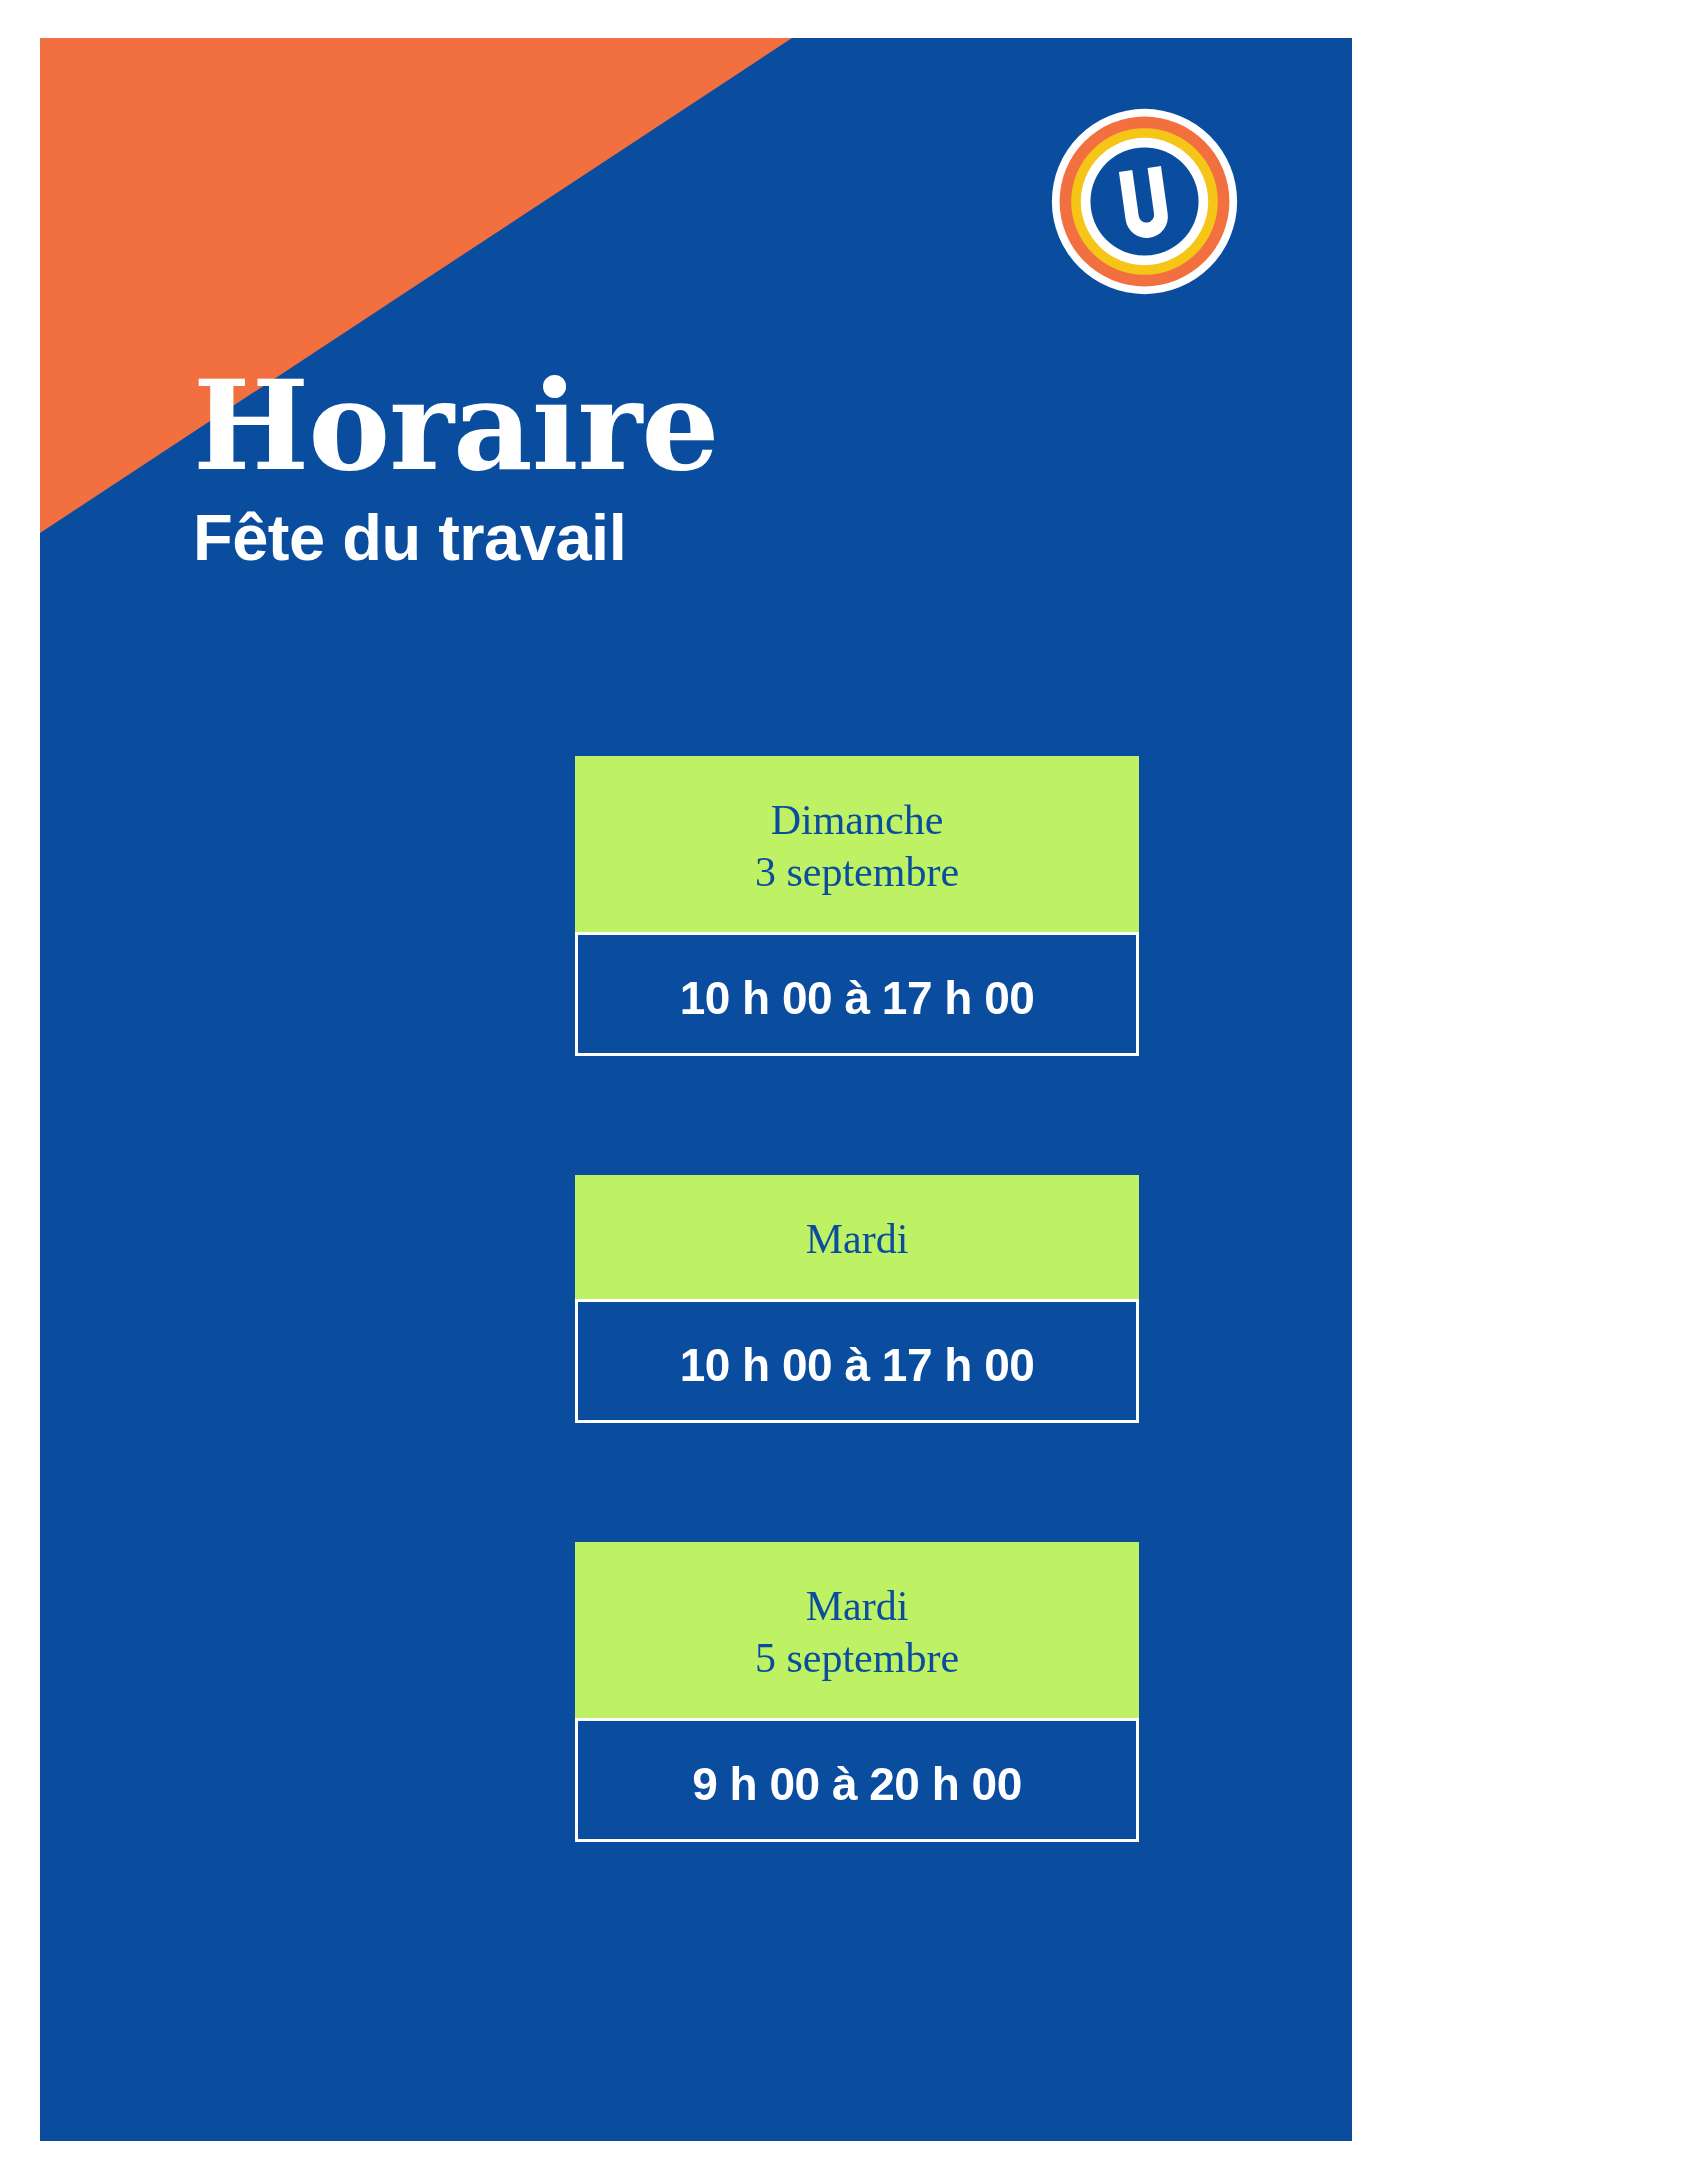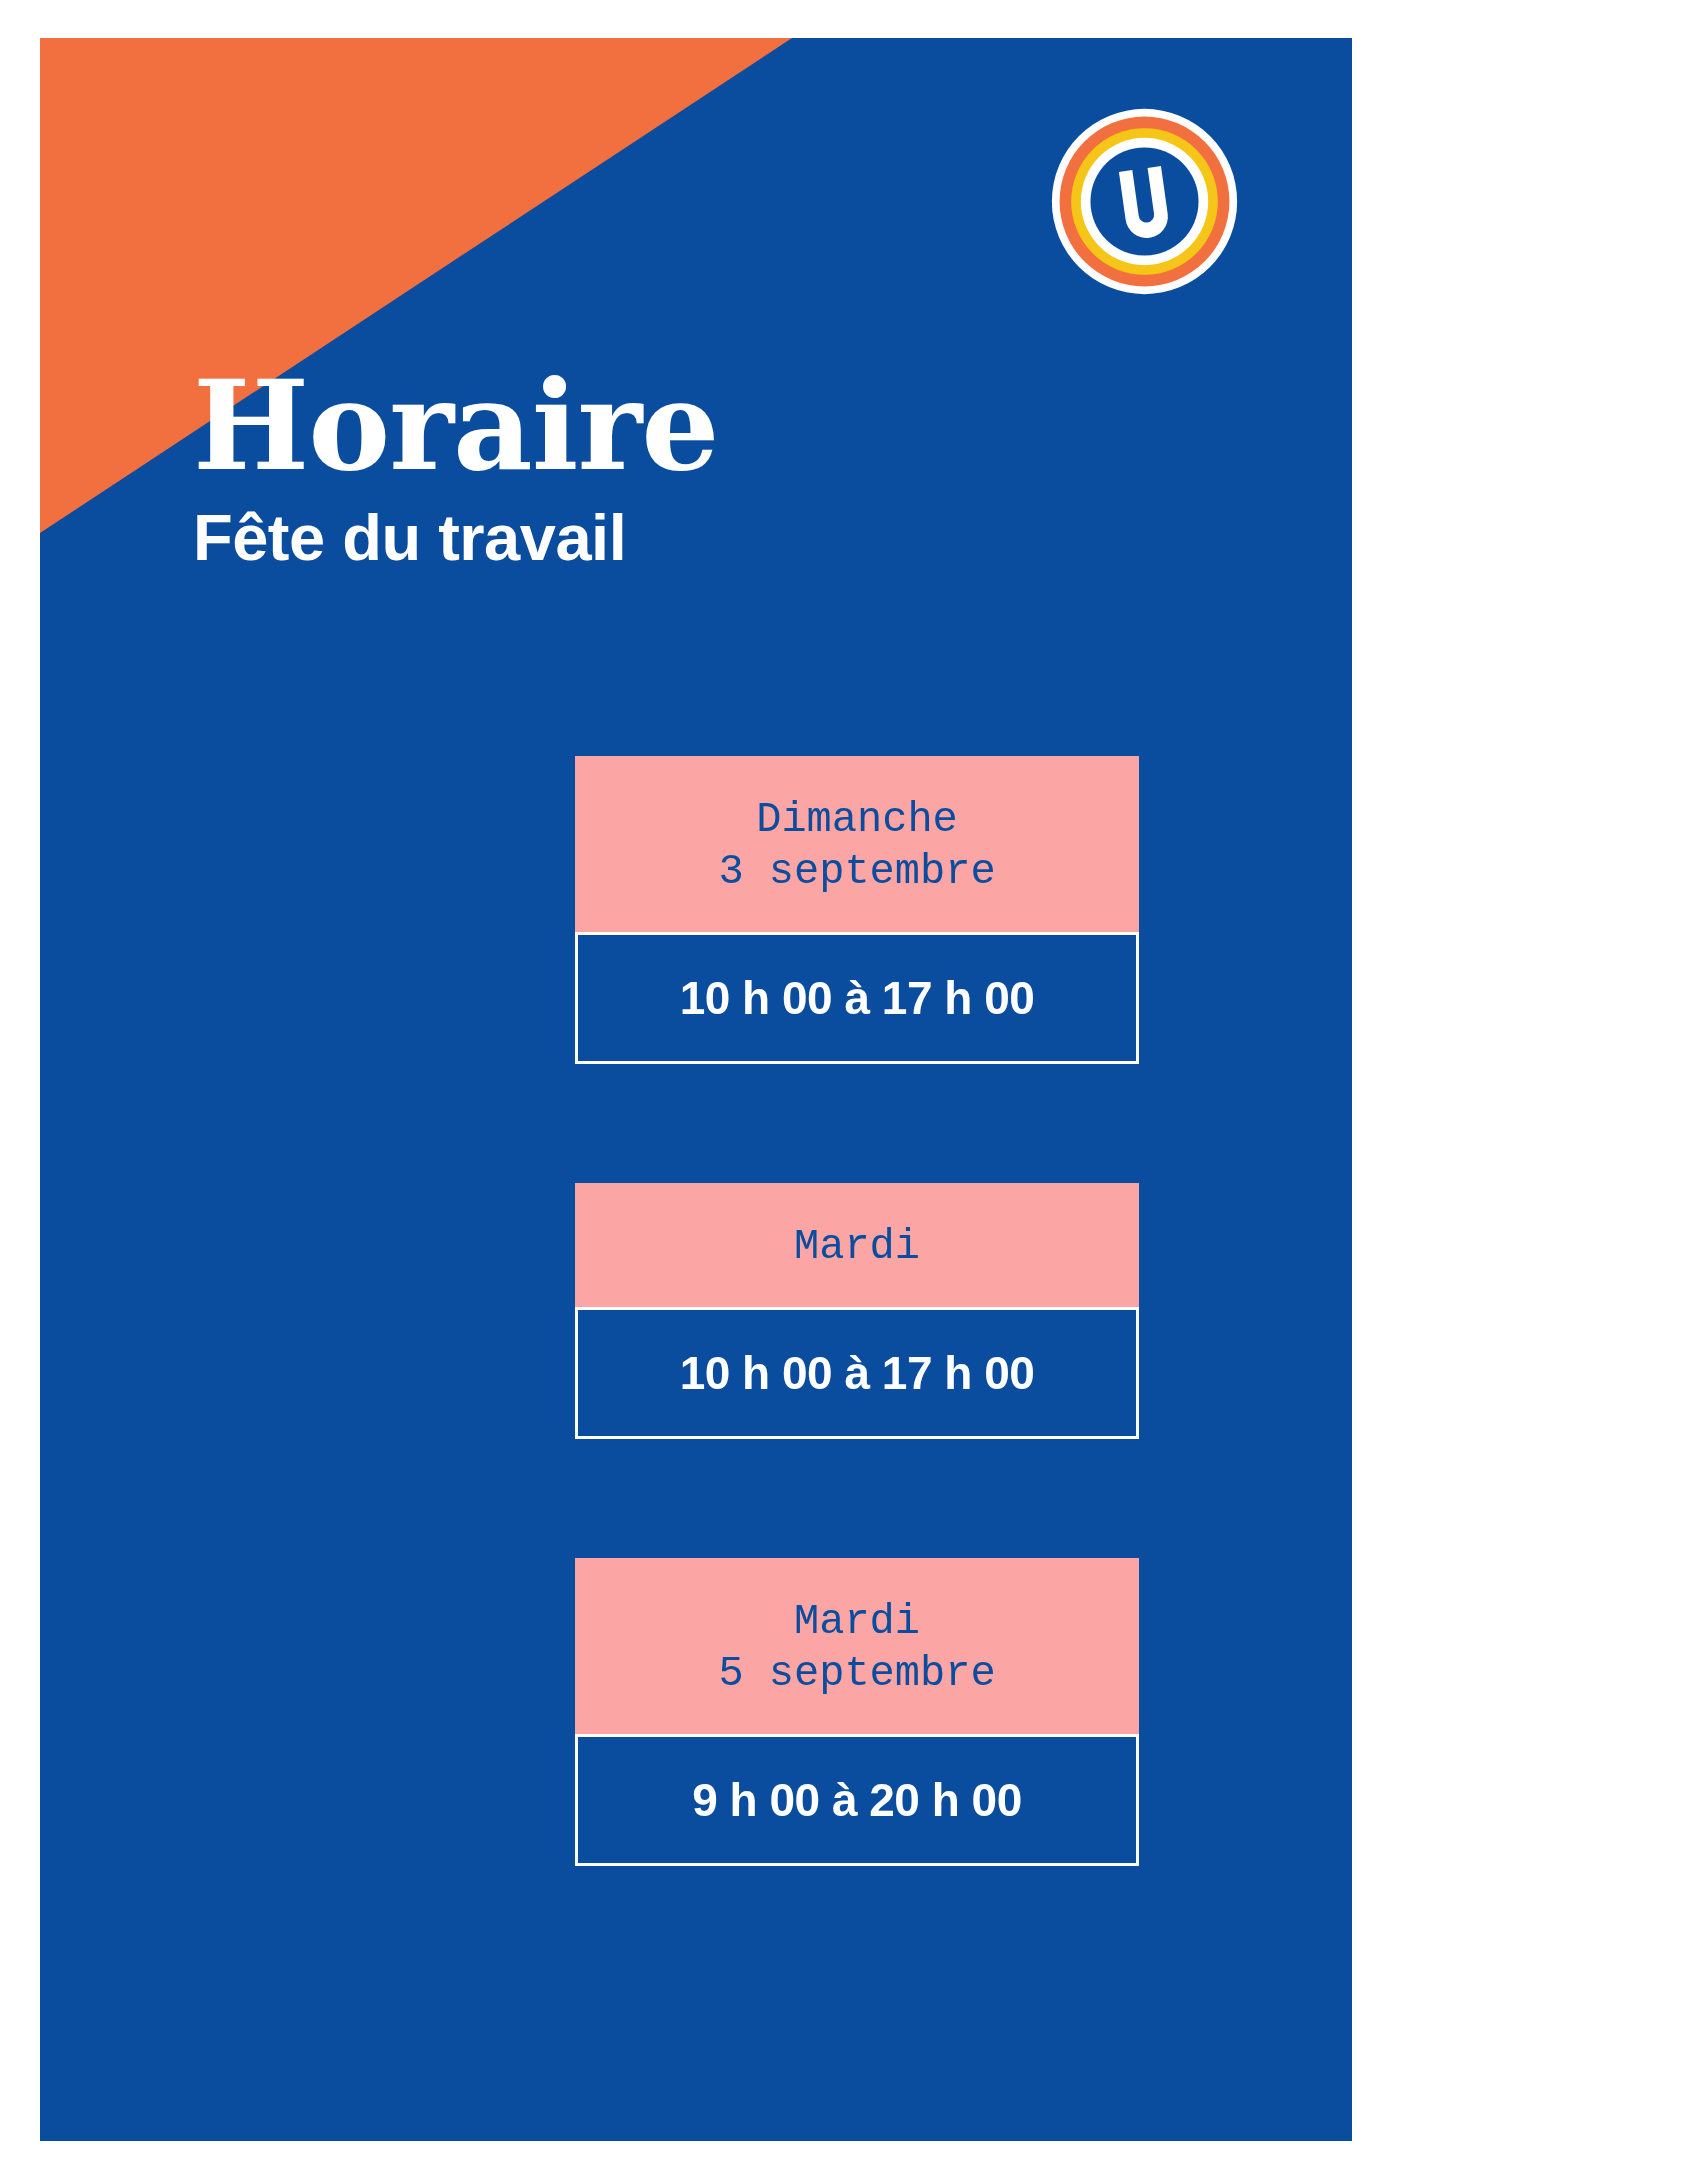--- a/index.html
+++ b/index.html
@@ -77,38 +77,38 @@
     top: 718px;
     width: 564px;
   }
   .card {
     width: 564px;
     margin-bottom: 119px;
   }
   .card:last-child { margin-bottom: 8px; }
 
   .card-day {
-    background: #fca5a5;
+    background: #bef264;
     color: #0a4d9e;
     text-align: center;
     padding: 38px 10px 34px 10px;
     font-size: 42px;
     line-height: 1.24;
-    font-family: Liberation Mono, monospace;
+    font-family: Liberation Serif, serif;
   }
   .card-day .day-name { display: block; }
   .card-day .day-date { display: block; }
 
   .card-hours {
     background: #0a4d9e;
     border: 3px solid #ffffff;
     box-sizing: border-box;
     color: #ffffff;
     text-align: center;
-    padding: 36px 10px 36px 10px;
+    padding: 36px 10px 28px 10px;
     font-size: 46px;
     font-weight: bold;
     font-family: "Liberation Sans", sans-serif;
     letter-spacing: -0.5px;
   }
 </style>
 </head>
 <body>
 
 <div class="poster">

